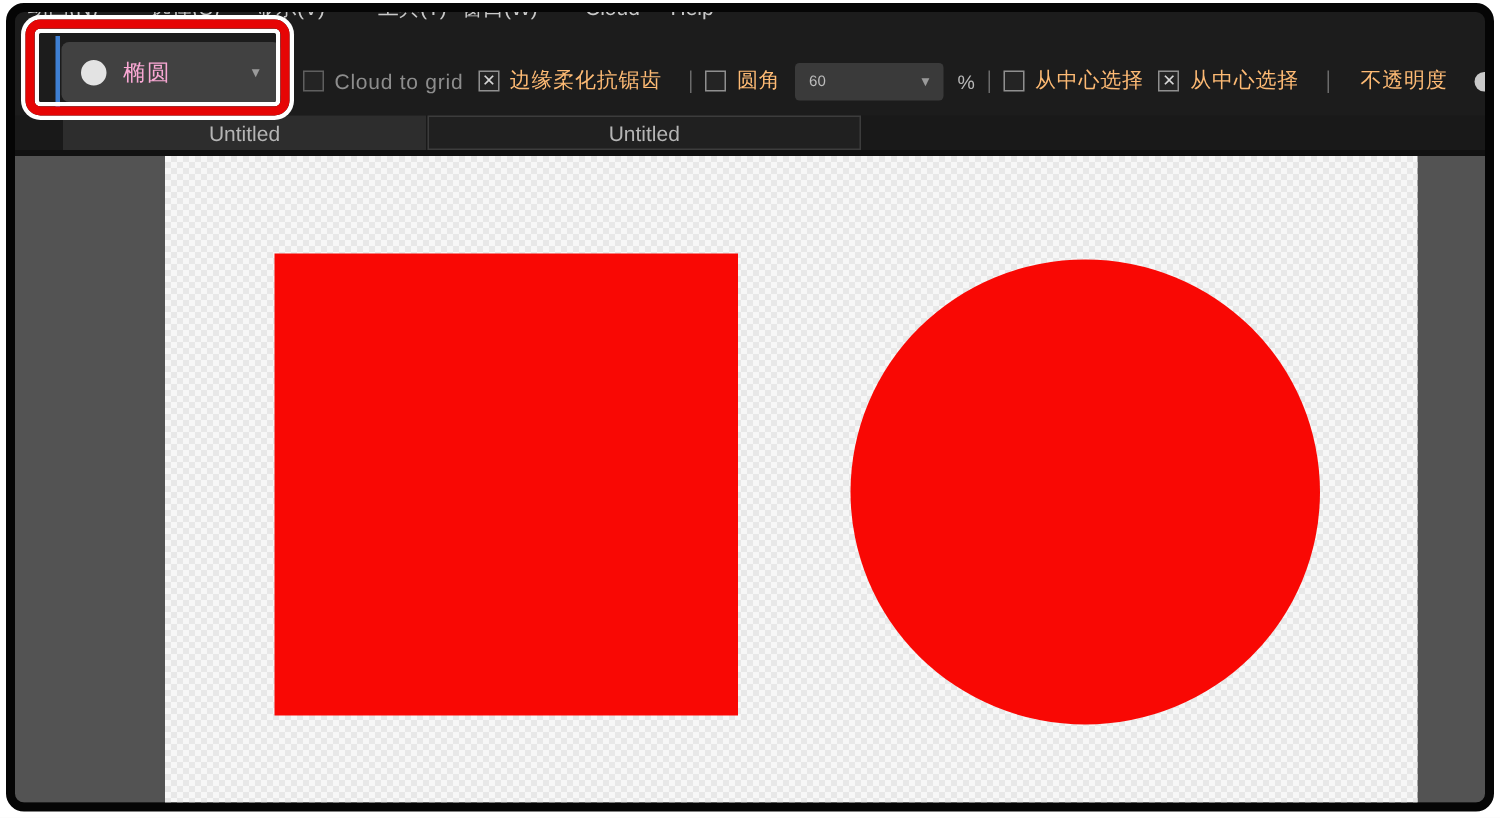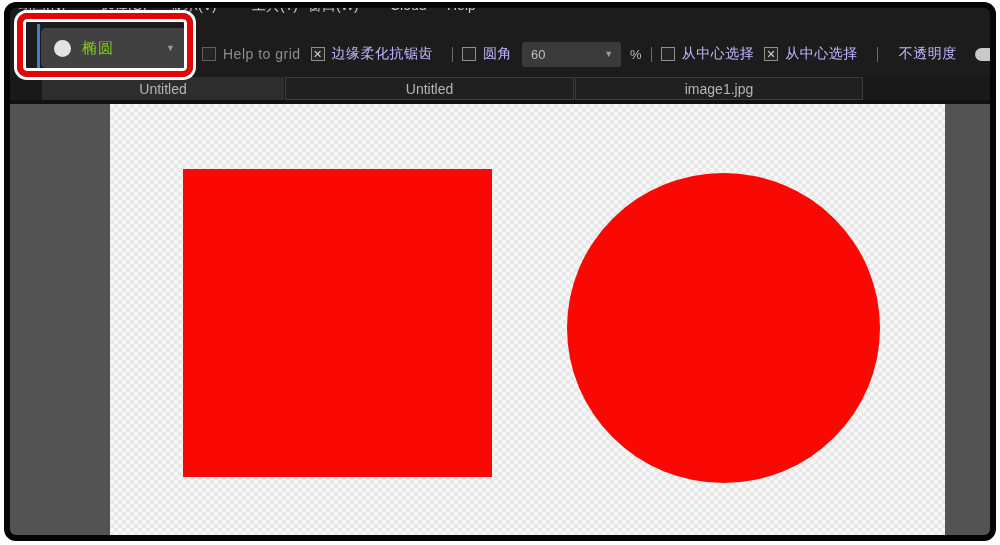--- a/index.html
+++ b/index.html
@@ -13,35 +13,35 @@
 
   
   .menubar { position:absolute; left:0; top:-11px; width:100%; height:22px; color:#c9c9c9; font-size:14px; }
   .menubar span { position:absolute; top:0; white-space:nowrap; }
 
   
   .blue-accent { position:absolute; left:27px; top:16px; width:3px; height:49px; background:#3e7fd2; }
   .tool-dropdown { position:absolute; left:31px; top:20px; width:146px; height:40px;
                    background:#414141; border-radius:5px; display:flex; align-items:center; }
   .ellipse-glyph { width:17px; height:17px; border-radius:50%; background:#e3e3e3; margin-left:13px; }
-  .tool-dropdown .lbl { color:#84cc16; font-size:15px; margin-left:11px; letter-spacing:1px; }
+  .tool-dropdown .lbl { color:#f9a8d4; font-size:15px; margin-left:11px; letter-spacing:1px; }
   .tool-dropdown .arrow { position:absolute; right:12px; color:#9a9a9a; font-size:9px; }
 
   .tool-options { position:absolute; left:192px; top:33px; height:26px; display:flex; align-items:center; white-space:nowrap; }
   .cb { width:14px; height:14px; border:1px solid #8f8f8f; background:#242424; display:inline-flex;
         align-items:center; justify-content:center; color:#d6d6d6; font-size:11px; line-height:1; flex:0 0 auto; }
   .cb span { visibility:hidden; }
   .cb.checked span { visibility:visible; }
   .cb.dim { border-color:#5f5f5f; }
-  .opt-label { color:#c4b5fd; font-size:14px; margin:0 10px 0 7px; letter-spacing:0.5px; }
+  .opt-label { color:#fdba74; font-size:14px; margin:0 10px 0 7px; letter-spacing:0.5px; }
   .opt-label.dim { color:#8d8d8d; }
   .divider { width:1px; height:15px; background:#6b6b6b; margin:0 9px; flex:0 0 auto; }
   .value-box { width:99px; height:25px; background:#3a3a3a; border-radius:3px; display:flex;
                align-items:center; position:relative; margin-right:9px; flex:0 0 auto; }
-  .value-box .val { color:#bdbdbd; font-size:13px; margin-left:9px; }
+  .value-box .val { color:#bdbdbd; font-size:10px; margin-left:9px; }
   .value-box .arrow { position:absolute; right:8px; color:#9a9a9a; font-size:9px; }
   .pct { color:#b8b8b8; font-size:13px; }
   .slider-pill { width:42px; height:13px; border-radius:7px; background:#c9c9c9; margin-left:8px; flex:0 0 auto; }
 
   
   .annotation { position:absolute; left:7px; top:5px; width:176px; height:64px; border-radius:10px;
                 border:6px solid #e60505; box-shadow:0 0 0 3px #ffffff, inset 0 0 0 3px #ffffff;
                 z-index:50; pointer-events:none; }
 
   
@@ -84,21 +84,21 @@
       <div class="tool-dropdown">
         <span class="ellipse-glyph"></span>
         <span class="lbl">椭圆</span>
         <span class="arrow">▼</span>
       </div>
 
       <div class="tool-options">
         <span class="cb dim">
             <span>✕</span>
           </span>
-        <span class="opt-label dim">Help to grid</span>
+        <span class="opt-label dim">Cloud to grid</span>
 
         <span class="cb checked">
             <span>✕</span>
           </span>
         <span class="opt-label">边缘柔化抗锯齿</span>
 
         <span class="divider"></span>
 
         <span class="cb">
             <span>✕</span>
@@ -127,21 +127,20 @@
 
         <span class="opt-label" style="margin-left:12px">不透明度</span>
         <span class="slider-pill"></span>
       </div>
 
       <div class="annotation"></div>
 
       <div class="tabbar">
         <div class="tab active">Untitled</div>
         <div class="tab t2">Untitled</div>
-        <div class="tab t3">image1.jpg</div>
       </div>
 
       <div class="workspace">
         <div class="canvas">
           <div class="shape" style="left: 73px; top: 65px; width: 309px; height: 308px; border-radius: 0px; background: rgb(249, 8, 4);"></div>
           <div class="shape" style="left: 457px; top: 69px; width: 313px; height: 310px; border-radius: 50%; background: rgb(249, 8, 4);"></div>
         </div>
       </div>
 
     </div>

